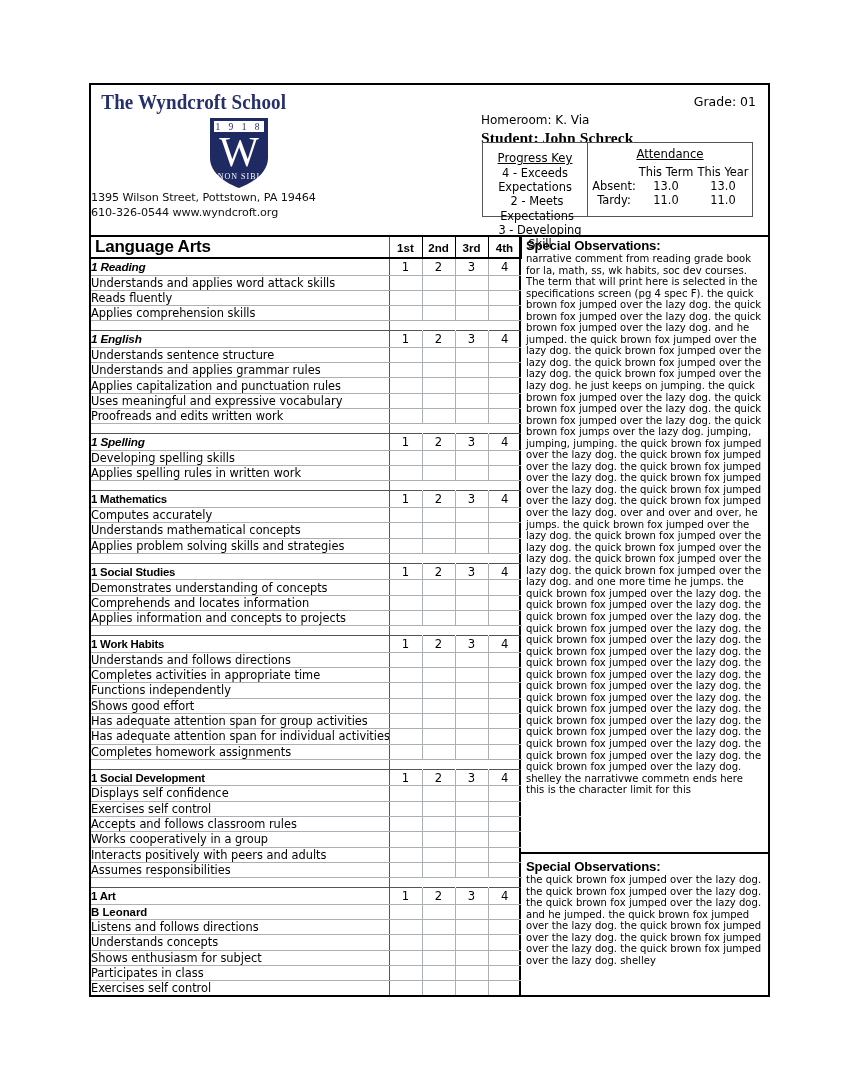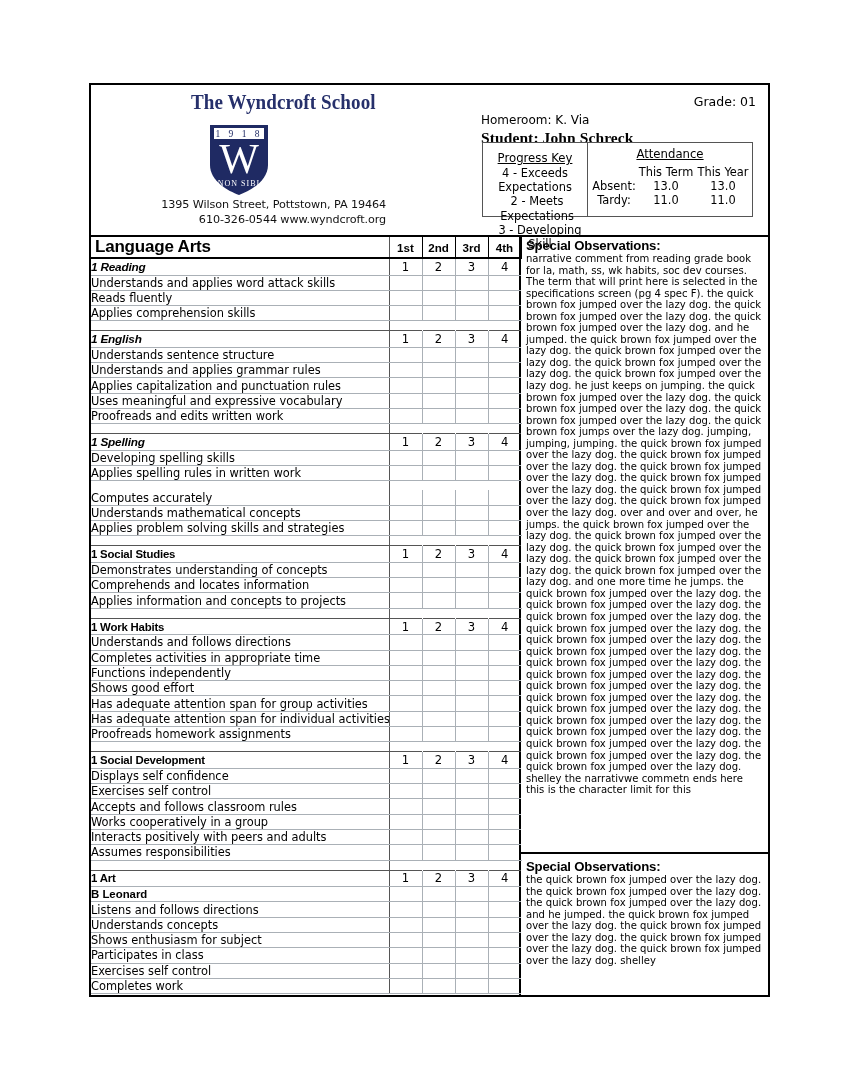--- a/index.html
+++ b/index.html
@@ -30,33 +30,33 @@
   }
 
   
   .header{
     position:relative;height:152px;width:100%;
     box-sizing:border-box;
     border-bottom:2px solid #000;
   }
   .school-block{
     position:absolute;left:0;top:0;width:295px;height:100%;
-    text-align:right;
+    text-align:left;
   }
   .school-name{
     margin-top:6px;
     font-family:"Liberation Serif", serif;
     font-size:20.5px;
     font-weight:700;
     color:#26306b;
     letter-spacing:.1px;
     transform:scaleX(.93);
   }
   .shield-wrap{
-    margin-top:9px;
+    margin-top:2px;
     height:74px;
     display:flex;align-items:flex-start;justify-content:center;
   }
   .addr1,.addr2{
     font-family:"DejaVu Sans", sans-serif;
     font-size:11.2px;color:#111;
     letter-spacing:-.1px;
     margin-top:1px;
   }
   .addr2{margin-top:2px;}
@@ -435,20 +435,27 @@
               <td class="q"></td>
               <td class="q last"></td>
             </tr>
             <tr class="spacer">
               <td class="sp-skill bsep"></td>
               <td class="sp-q"></td>
               <td class="sp-q"></td>
               <td class="sp-q"></td>
               <td class="sp-q last"></td>
             </tr>
+            <tr class="subjrow">
+              <td class="subjname">1 Mathematics</td>
+              <td class="q">1</td>
+              <td class="q">2</td>
+              <td class="q">3</td>
+              <td class="q last">4</td>
+            </tr>
             <tr>
               <td class="skill">Computes accurately</td>
               <td class="q"></td>
               <td class="q"></td>
               <td class="q"></td>
               <td class="q last"></td>
             </tr>
             <tr>
               <td class="skill">Understands mathematical concepts</td>
               <td class="q"></td>
@@ -548,21 +555,21 @@
               <td class="q last"></td>
             </tr>
             <tr>
               <td class="skill">Has adequate attention span for individual activities</td>
               <td class="q"></td>
               <td class="q"></td>
               <td class="q"></td>
               <td class="q last"></td>
             </tr>
             <tr>
-              <td class="skill">Proofreads homework assignments</td>
+              <td class="skill">Completes homework assignments</td>
               <td class="q"></td>
               <td class="q"></td>
               <td class="q"></td>
               <td class="q last"></td>
             </tr>
             <tr class="spacer">
               <td class="sp-skill bsep"></td>
               <td class="sp-q"></td>
               <td class="sp-q"></td>
               <td class="sp-q"></td>

